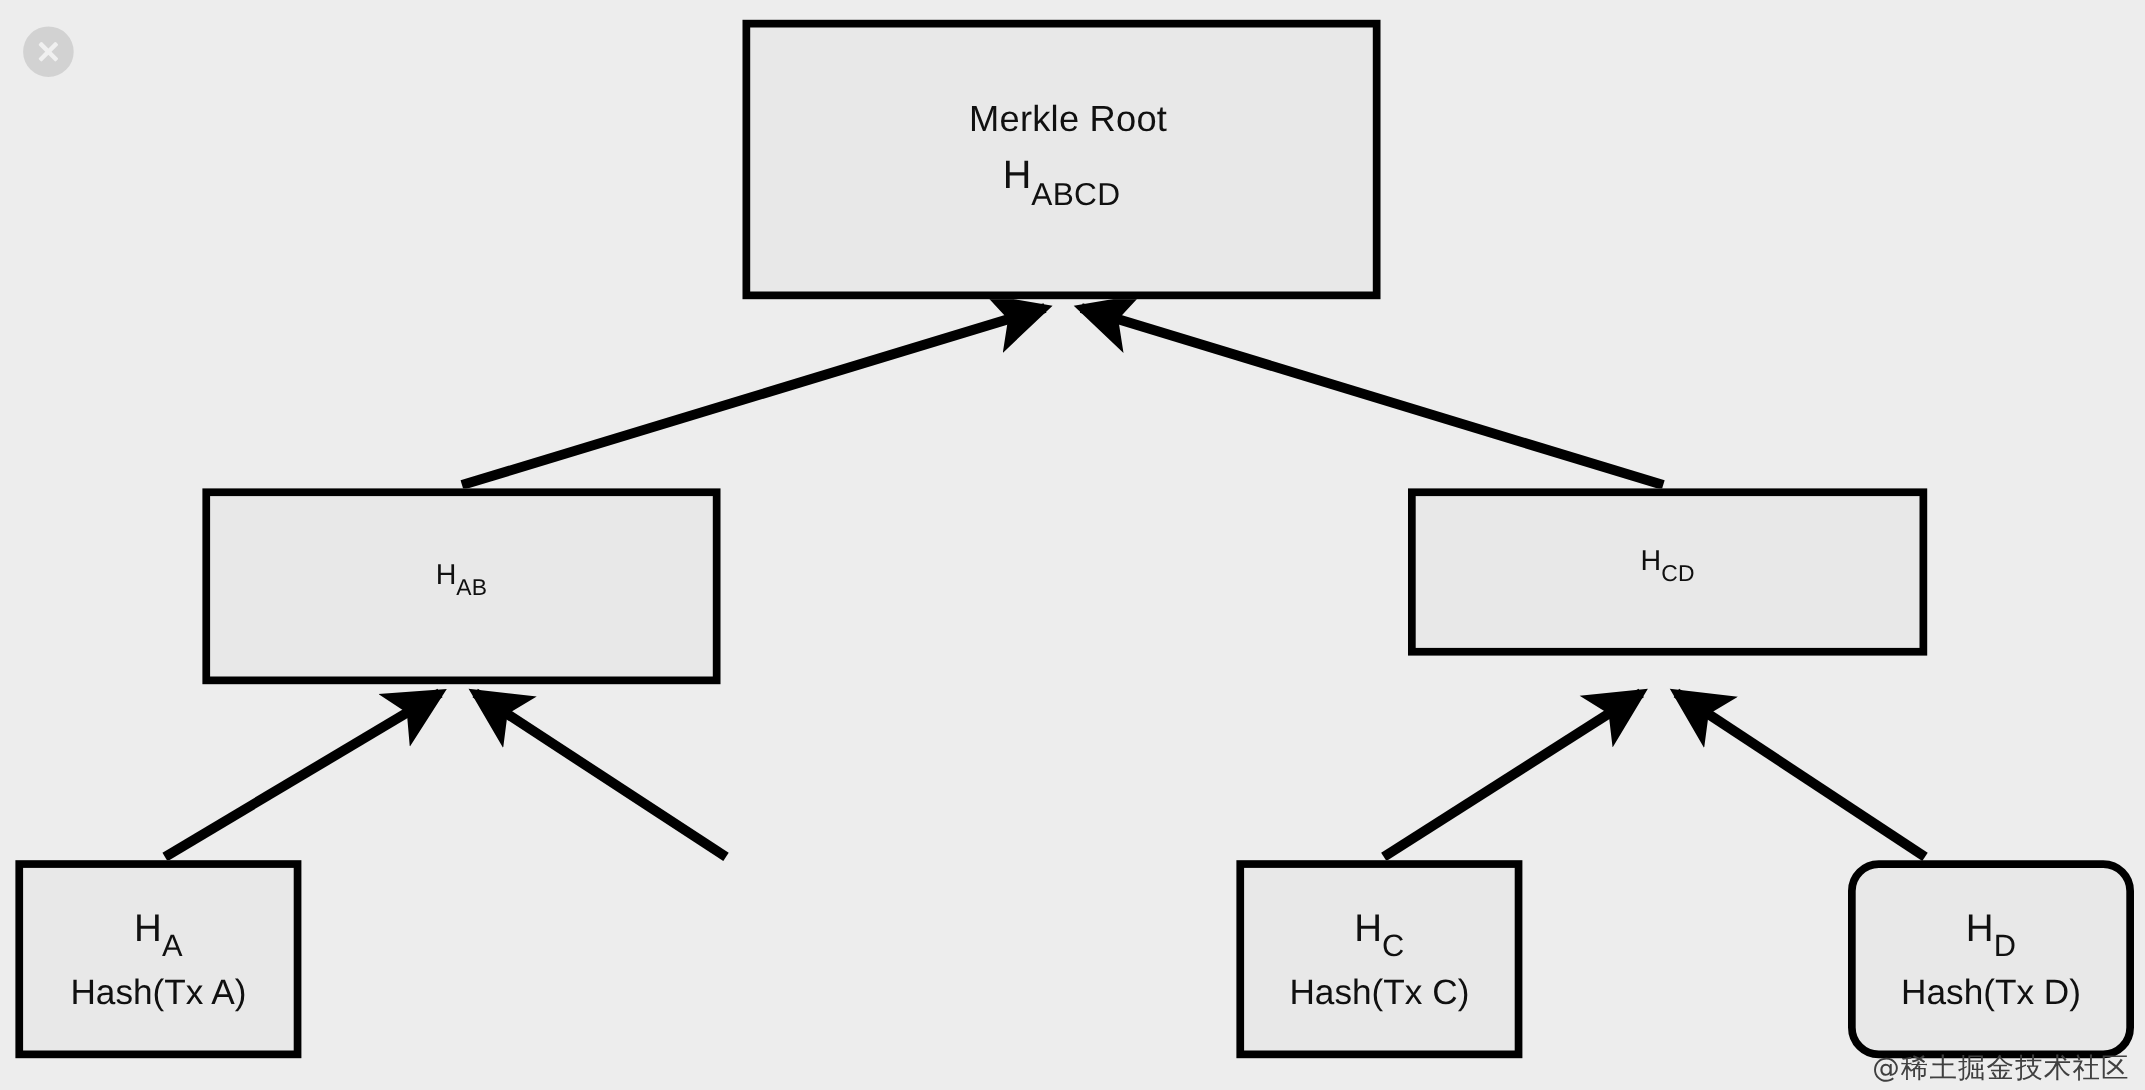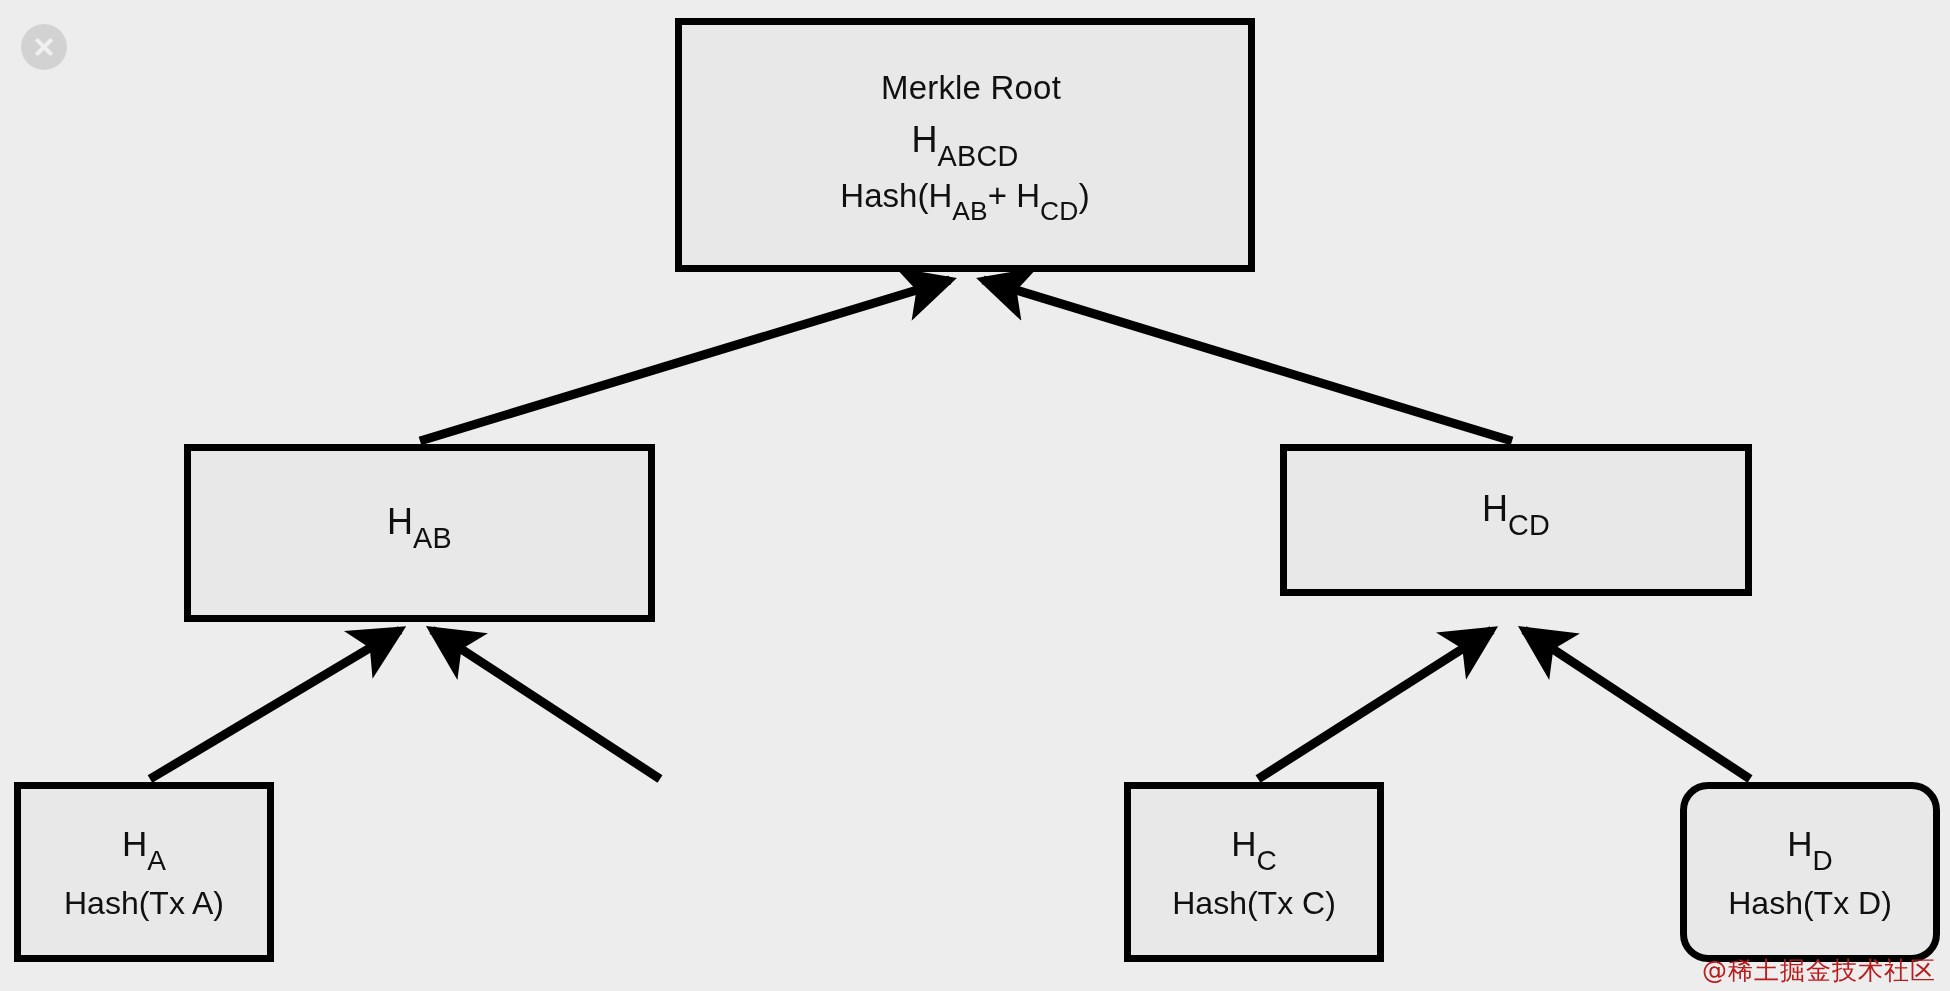--- a/index.html
+++ b/index.html
@@ -78,21 +78,21 @@
 
   
   #node-ab {
     left: 184px; top: 444px;
     width: 471px; height: 178px;
   }
   #node-cd {
     left: 1280px; top: 444px;
     width: 472px; height: 152px;
   }
-  #node-ab .hx, #node-cd .hx { font-size: 36px; margin-bottom: 16px; }
+  #node-ab .hx, #node-cd .hx { font-size: 26px; margin-bottom: 16px; }
   #node-ab .fx, #node-cd .fx { font-size: 33px; }
 
   
   .leaf {
     top: 782px;
     width: 260px;
     height: 180px;
   }
   #node-a { left: 14px; }
   #node-b { left: 568px; }
@@ -121,21 +121,21 @@
   }
   #close-btn .bar.b1 { transform: translate(-50%,-50%) rotate(45deg); }
   #close-btn .bar.b2 { transform: translate(-50%,-50%) rotate(-45deg); }
 
   
   #watermark {
     position: absolute;
     right: 14px;
     bottom: 4px;
     font-size: 25px;
-    color: #b91c1c;
+    color: #404040;
     letter-spacing: 1px;
     white-space: nowrap;
     z-index: 5;
     font-family: "DejaVu Sans", sans-serif;
   }
 </style>
 </head>
 <body>
 
 <div id="stage">
@@ -160,23 +160,20 @@
 
       <line x1="1750" y1="779" x2="1524" y2="630"></line>
     </g>
   </svg>
 
   <div class="node" id="node-root">
     <div class="ttl">Merkle Root</div>
     <div class="hx">
       <span>H</span><span class="sub">ABCD</span>
     </div>
-    <div class="fx">
-      <span>Hash(H</span><span class="sub">AB</span><span>+ H</span><span class="sub">CD</span><span>)</span>
-    </div>
   </div>
 
   <div class="node" id="node-ab">
     <div class="hx">
       <span>H</span><span class="sub">AB</span>
     </div>
   </div>
 
   <div class="node" id="node-cd">
     <div class="hx">

